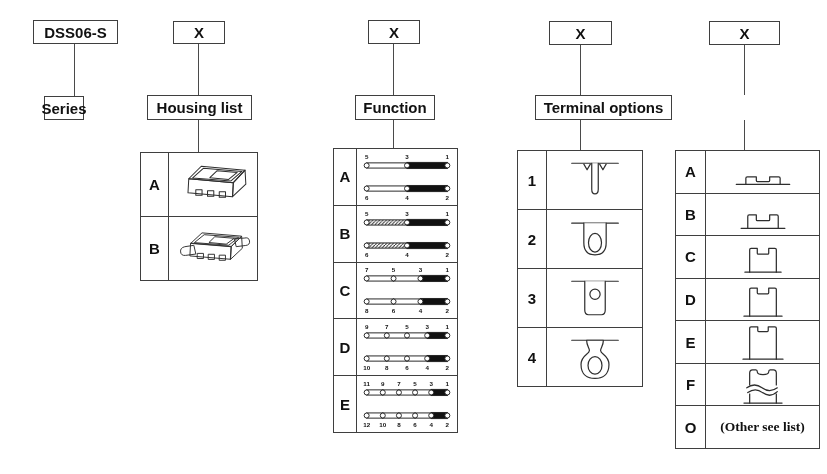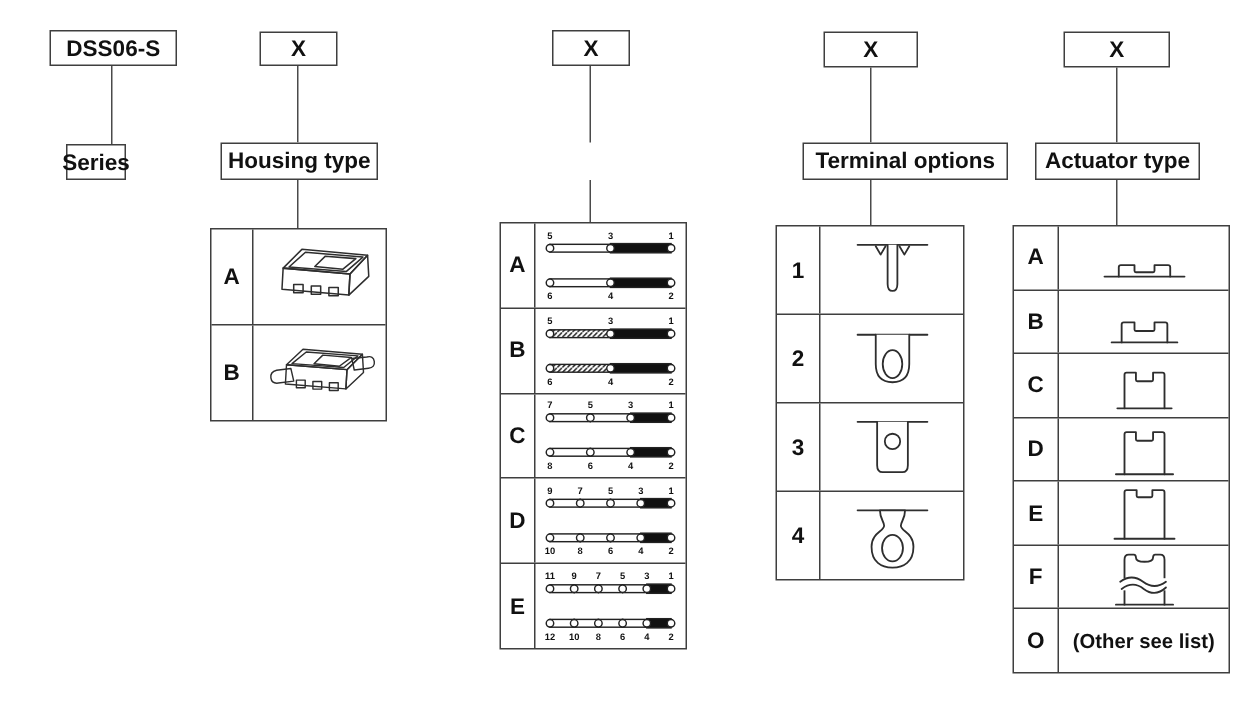--- a/index.html
+++ b/index.html
@@ -8,21 +8,21 @@
   .box{position:absolute;border:1.6px solid #3f3f3f;background:#fff;box-sizing:border-box;
        display:flex;align-items:center;justify-content:center;font-weight:bold;font-size:15px;}
   .vline{position:absolute;width:1.4px;background:#4a4a4a;}
   .opt-table{position:absolute;border:1.6px solid #3f3f3f;background:#fff;box-sizing:border-box;
              display:flex;flex-direction:column;}
   .opt-row{display:flex;flex:1;border-top:1.6px solid #3f3f3f;min-height:0;}
   .opt-row:first-child{border-top:none;}
   .opt-key{border-right:1.6px solid #3f3f3f;display:flex;align-items:center;justify-content:center;
            font-weight:bold;font-size:15px;flex:0 0 auto;}
   .opt-body{flex:1;display:flex;align-items:center;justify-content:center;min-width:0;overflow:hidden;}
-  .note-cell{font-weight:bold;font-size:13.5px;white-space:nowrap;}
+  .note-cell{font-weight:bold;font-size:13.5px;white-space:nowrap;font-family:Liberation Serif, serif;}
   .icon-svg path,.icon-svg polygon,.icon-svg rect,.icon-svg circle,.icon-svg ellipse{
       stroke:#2e2e2e;stroke-width:1.3;fill:none;stroke-linejoin:round;stroke-linecap:round;}
   .icon-svg .wfill{fill:#fff;}
   .icon-svg .nostroke{stroke:none;}
 </style>
 </head>
 <body>
 
 <div class="stage">
 
@@ -32,21 +32,21 @@
   <div class="vline" style="left:74px;top:44px;height:52px"></div>
   <div class="box" style="left:44px;top:96px;width:40px;height:24px">
     <span>Series</span>
   </div>
 
   <div class="box" style="left:173px;top:21px;width:52px;height:23px">
     <span>X</span>
   </div>
   <div class="vline" style="left:198px;top:44px;height:51px"></div>
   <div class="box" style="left:147px;top:95px;width:105px;height:25px">
-    <span>Housing type</span>
+    <span>Housing list</span>
   </div>
   <div class="vline" style="left:198px;top:120px;height:32px"></div>
   <div class="opt-table" style="left:140px;top:152px;width:118px;height:129px">
     <div class="opt-row">
       <div class="opt-key" style="width:27px">A</div>
       <div class="opt-body">
         <svg class="icon-svg" width="86" height="58" viewBox="0 0 110 72">
           <polygon points="24,28 40,12 96,17 81,33"></polygon>
           <polygon points="29,27 43,14.5 92,18.6 78,30.8"></polygon>
           <polygon points="60,17.8 86,19.9 75,28.9 51,26.6"></polygon>
@@ -74,20 +74,23 @@
           <rect x="69" y="43.4" width="8" height="7"></rect>
         </svg>
       </div>
     </div>
   </div>
 
   <div class="box" style="left:368px;top:20px;width:52px;height:24px">
     <span>X</span>
   </div>
   <div class="vline" style="left:393px;top:44px;height:51px"></div>
+  <div class="box" style="left:355px;top:95px;width:80px;height:25px">
+    <span>Function</span>
+  </div>
   <div class="vline" style="left:393px;top:120px;height:28px"></div>
   <div class="opt-table" style="left:333px;top:148px;width:125px;height:285px">
     <div class="opt-row">
       <div class="opt-key" style="width:22px">A</div>
       <div class="opt-body">
         <svg width="98" height="52" viewBox="0 0 102 54">
             <defs>
               <pattern id="hatch-A" patternUnits="userSpaceOnUse" width="3.5" height="3.5">
                 <path d="M0,3.5 L3.5,0" stroke="#222" stroke-width="1"></path>
               </pattern>
@@ -310,23 +313,20 @@
           <ellipse class="wfill" cx="50" cy="38" rx="7.5" ry="9.5"></ellipse>
         </svg>
       </div>
     </div>
   </div>
 
   <div class="box" style="left:709px;top:21px;width:71px;height:24px">
     <span>X</span>
   </div>
   <div class="vline" style="left:744px;top:45px;height:50px"></div>
-  <div class="box" style="left:690px;top:95px;width:110px;height:25px">
-    <span>Actuator type</span>
-  </div>
   <div class="vline" style="left:744px;top:120px;height:30px"></div>
   <div class="opt-table" style="left:675px;top:150px;width:145px;height:299px">
     <div class="opt-row">
       <div class="opt-key" style="width:29px">A</div>
       <div class="opt-body">
         <svg class="icon-svg" width="100" height="40" viewBox="0 0 90 42">
           <path d="M17,34 H73"></path>
           <path d="M27,34 V27.5 Q27,26 28.5,26 H38 V30 Q38,31 39,31 H51 Q52,31 52,30 V26 H61.5 Q63,26 63,27.5 V34"></path>
         </svg>
       </div>

